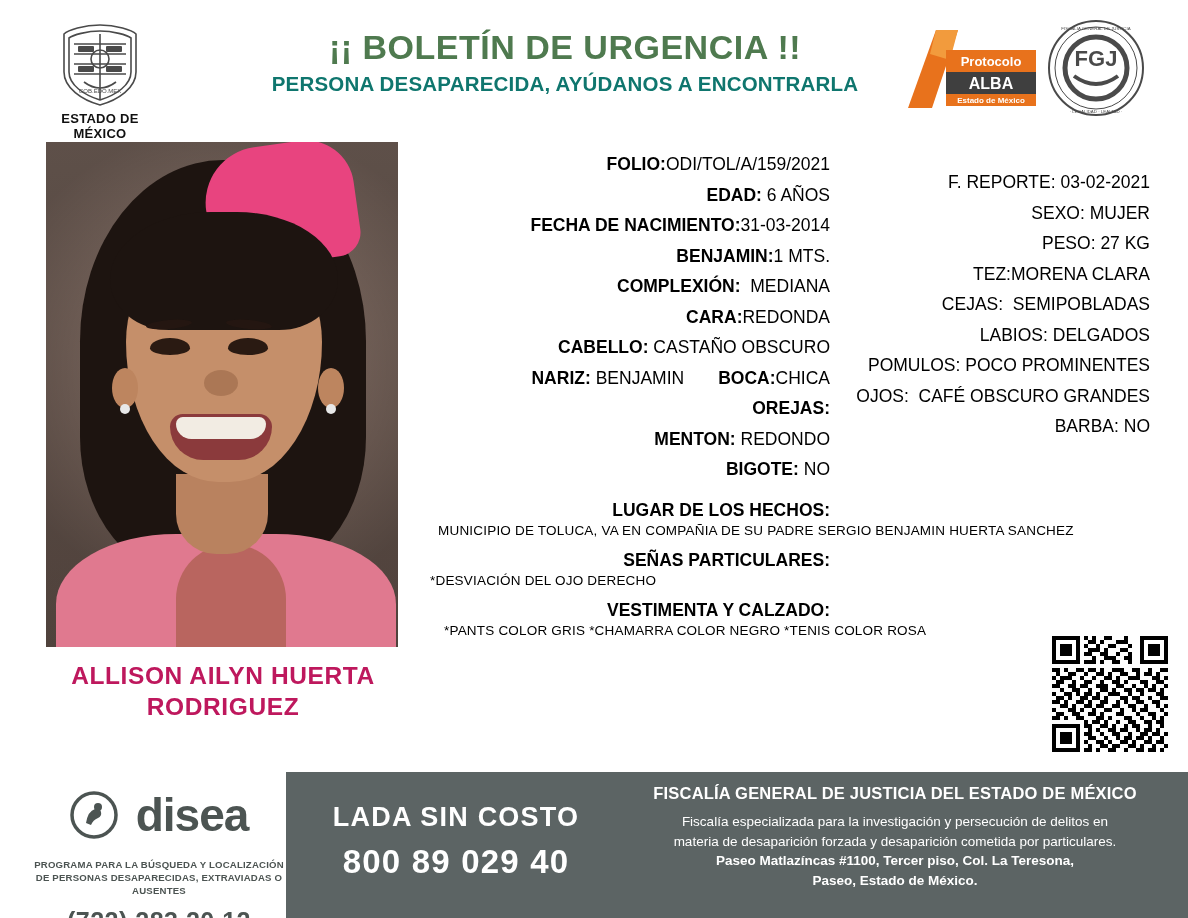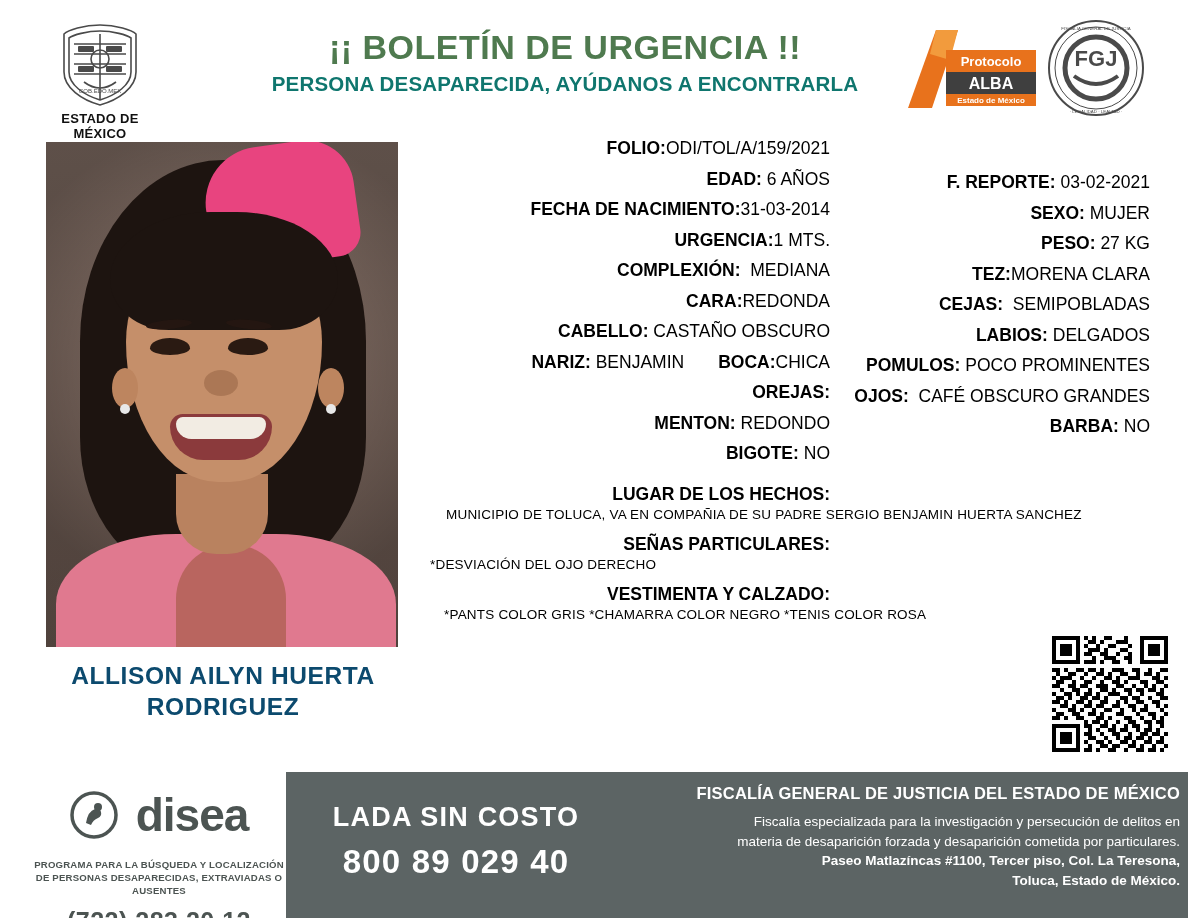--- a/index.html
+++ b/index.html
@@ -116,35 +116,35 @@
     background: #b9655f; border-radius: 60px 60px 0 0;
   }
   .neck {
     position: absolute; left: 130px; top: 332px; width: 92px; height: 80px;
     background: #b9825f; border-radius: 0 0 40px 40px;
   }
 
   .victim-name {
     position: absolute; left: 40px; top: 660px; width: 366px;
     text-align: center; font-size: 24.5px; font-weight: bold;
-    letter-spacing: .6px; line-height: 1.28; color: #0c4a6e;
+    letter-spacing: .6px; line-height: 1.28; color: #be185d;
   }
 
   
   .data {
     position: absolute; left: 430px; top: 138px; width: 720px;
   }
   .lbl { font-weight: bold; }
   .val { font-weight: normal; }
 
-  .left-col { position: absolute; left: 0; top: 0; width: 400px; }
+  .left-col { position: absolute; left: 0; top: 16px; width: 400px; }
   .right-col { position: absolute; left: 400px; top: 34px; width: 320px; }
 
   .lr { position: relative; height: 30.5px; white-space: nowrap; font-size: 17.5px; text-align: right; }
-  .lr .lbl { font-weight: bold; }
+  .lr .lbl { font-weight: normal; }
   .lr .val { font-weight: normal; }
 
   .ll { position: relative; height: 30.5px; white-space: nowrap; font-size: 17.5px; text-align: right; }
 
   .block-head { font-weight: bold; font-size: 17.5px; }
   .block-sub { font-size: 13.5px; letter-spacing: .2px; margin-top: 2px; margin-left: 14px; }
 
   .qr {
     position: absolute; left: 1052px; top: 636px; width: 116px; height: 116px;
   }
@@ -154,21 +154,21 @@
     position: absolute; left: 286px; top: 772px; width: 902px; height: 146px;
     background: #5c6464;
   }
   .lada {
     position: absolute; left: 306px; top: 802px; width: 300px; text-align: center;
     color: #fff;
   }
   .lada-1 { font-size: 27px; font-weight: bold; letter-spacing: 1.2px; }
   .lada-2 { font-size: 33px; font-weight: bold; letter-spacing: 1.2px; margin-top: 10px; }
   .fgj-text {
-    position: absolute; left: 610px; top: 784px; width: 570px; text-align: right;
+    position: absolute; left: 610px; top: 784px; width: 570px; text-align: center;
     color: #fff;
   }
   .fgj-t1 { font-size: 16.5px; font-weight: bold; letter-spacing: .2px; }
   .fgj-t2 { font-size: 13.5px; margin-top: 9px; line-height: 1.45; }
   .fgj-t3 { font-size: 13.5px; font-weight: bold; margin-top: 0; line-height: 1.45; }
 
   .disea {
     position: absolute; left: 34px; top: 788px; width: 250px; text-align: center;
   }
   .disea-word { font-size: 46px; font-weight: bold; color: #4c5452; letter-spacing: -1px; }
@@ -265,21 +265,21 @@
     <div class="ll">
       <span class="lbl">FOLIO:</span><span class="val">ODI/TOL/A/159/2021</span>
     </div>
     <div class="ll">
       <span class="lbl">EDAD:</span> <span class="val">6 AÑOS</span>
     </div>
     <div class="ll">
       <span class="lbl">FECHA DE NACIMIENTO:</span><span class="val">31-03-2014</span>
     </div>
     <div class="ll">
-      <span class="lbl">URGENCIA:</span><span class="val">1 MTS.</span>
+      <span class="lbl">BENJAMIN:</span><span class="val">1 MTS.</span>
     </div>
     <div class="ll">
       <span class="lbl">COMPLEXIÓN:</span>&nbsp; <span class="val">MEDIANA</span>
     </div>
     <div class="ll">
       <span class="lbl">CARA:</span><span class="val">REDONDA</span>
     </div>
     <div class="ll">
       <span class="lbl">CABELLO:</span> <span class="val">CASTAÑO OBSCURO</span>
     </div>
@@ -295,21 +295,21 @@
       <span class="lbl">MENTON:</span> <span class="val">REDONDO</span>
     </div>
     <div class="ll">
       <span class="lbl">BIGOTE:</span> <span class="val">NO</span>
     </div>
 
     <div style="height:10px"></div>
     <div style="text-align:right;">
       <div class="block-head">LUGAR DE LOS HECHOS:</div>
     </div>
-    <div class="block-sub" style="margin-left:16px; width:700px;">MUNICIPIO DE TOLUCA, VA EN COMPAÑIA DE SU PADRE SERGIO BENJAMIN HUERTA SANCHEZ</div>
+    <div class="block-sub" style="margin-left:8px; width:700px;">MUNICIPIO DE TOLUCA, VA EN COMPAÑIA DE SU PADRE SERGIO BENJAMIN HUERTA SANCHEZ</div>
 
     <div style="height:12px"></div>
     <div style="text-align:right;">
       <div class="block-head">SEÑAS PARTICULARES:</div>
     </div>
     <div class="block-sub" style="margin-left:0; width:700px;">*DESVIACIÓN DEL OJO DERECHO</div>
 
     <div style="height:12px"></div>
     <div style="text-align:right;">
       <div class="block-head">VESTIMENTA Y CALZADO:</div>
@@ -587,14 +587,14 @@
 <div class="lada">
   <div class="lada-1">LADA SIN COSTO</div>
   <div class="lada-2">800 89 029 40</div>
 </div>
 
 <div class="fgj-text">
   <div class="fgj-t1">FISCALÍA GENERAL DE JUSTICIA DEL ESTADO DE MÉXICO</div>
   <div class="fgj-t2">Fiscalía especializada para la investigación y persecución de delitos en</div>
   <div class="fgj-t2" style="margin-top:0">materia de desaparición forzada y desaparición cometida por particulares.</div>
   <div class="fgj-t3">Paseo Matlazíncas #1100, Tercer piso, Col. La Teresona,</div>
-  <div class="fgj-t3" style="margin-top:0">Toluca, Estado de México.</div>
+  <div class="fgj-t3" style="margin-top:0">Paseo, Estado de México.</div>
 </div>
 
 </body></html>

